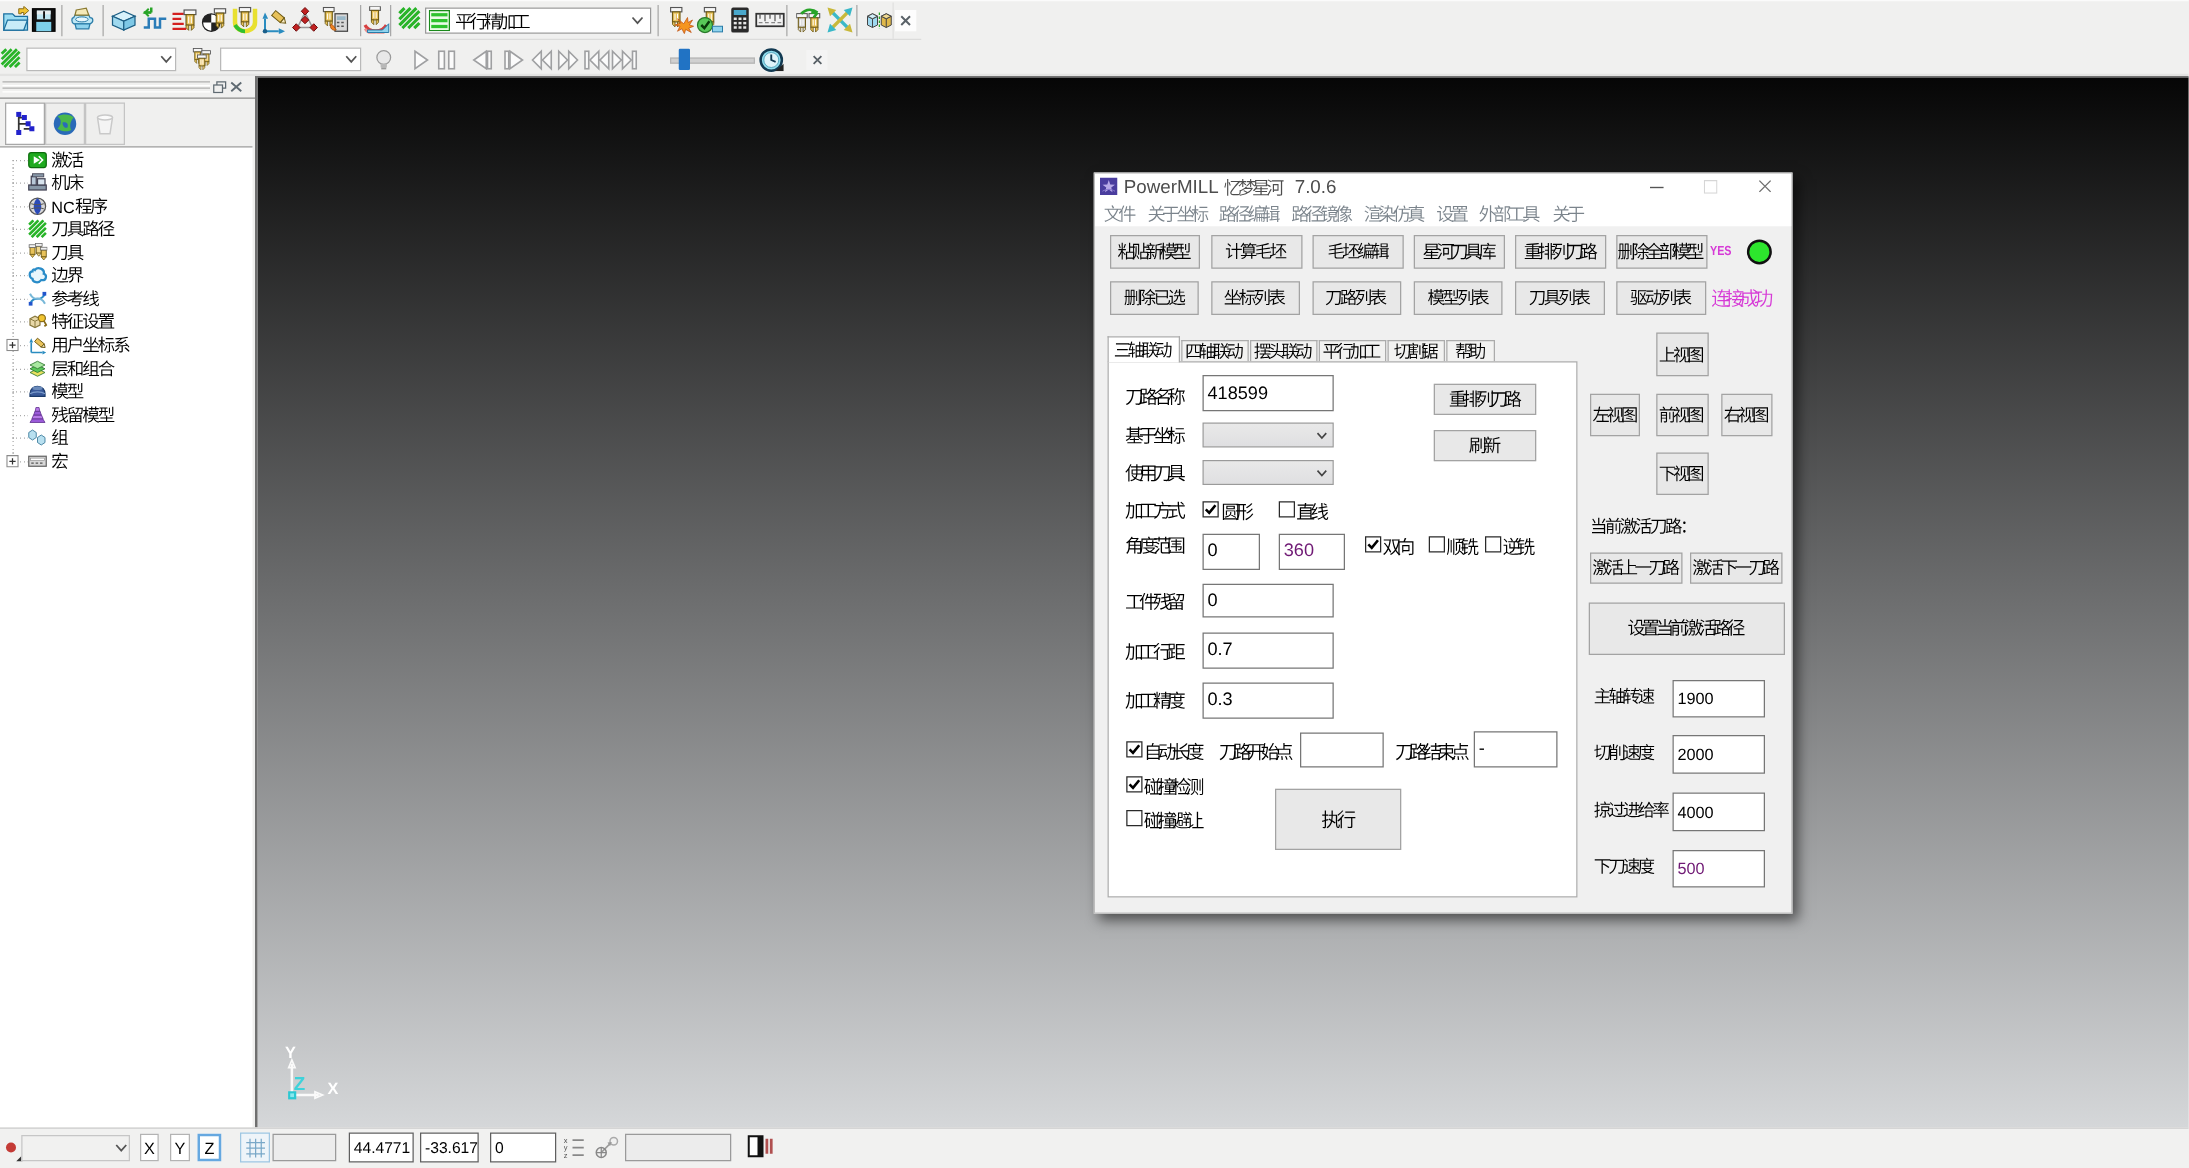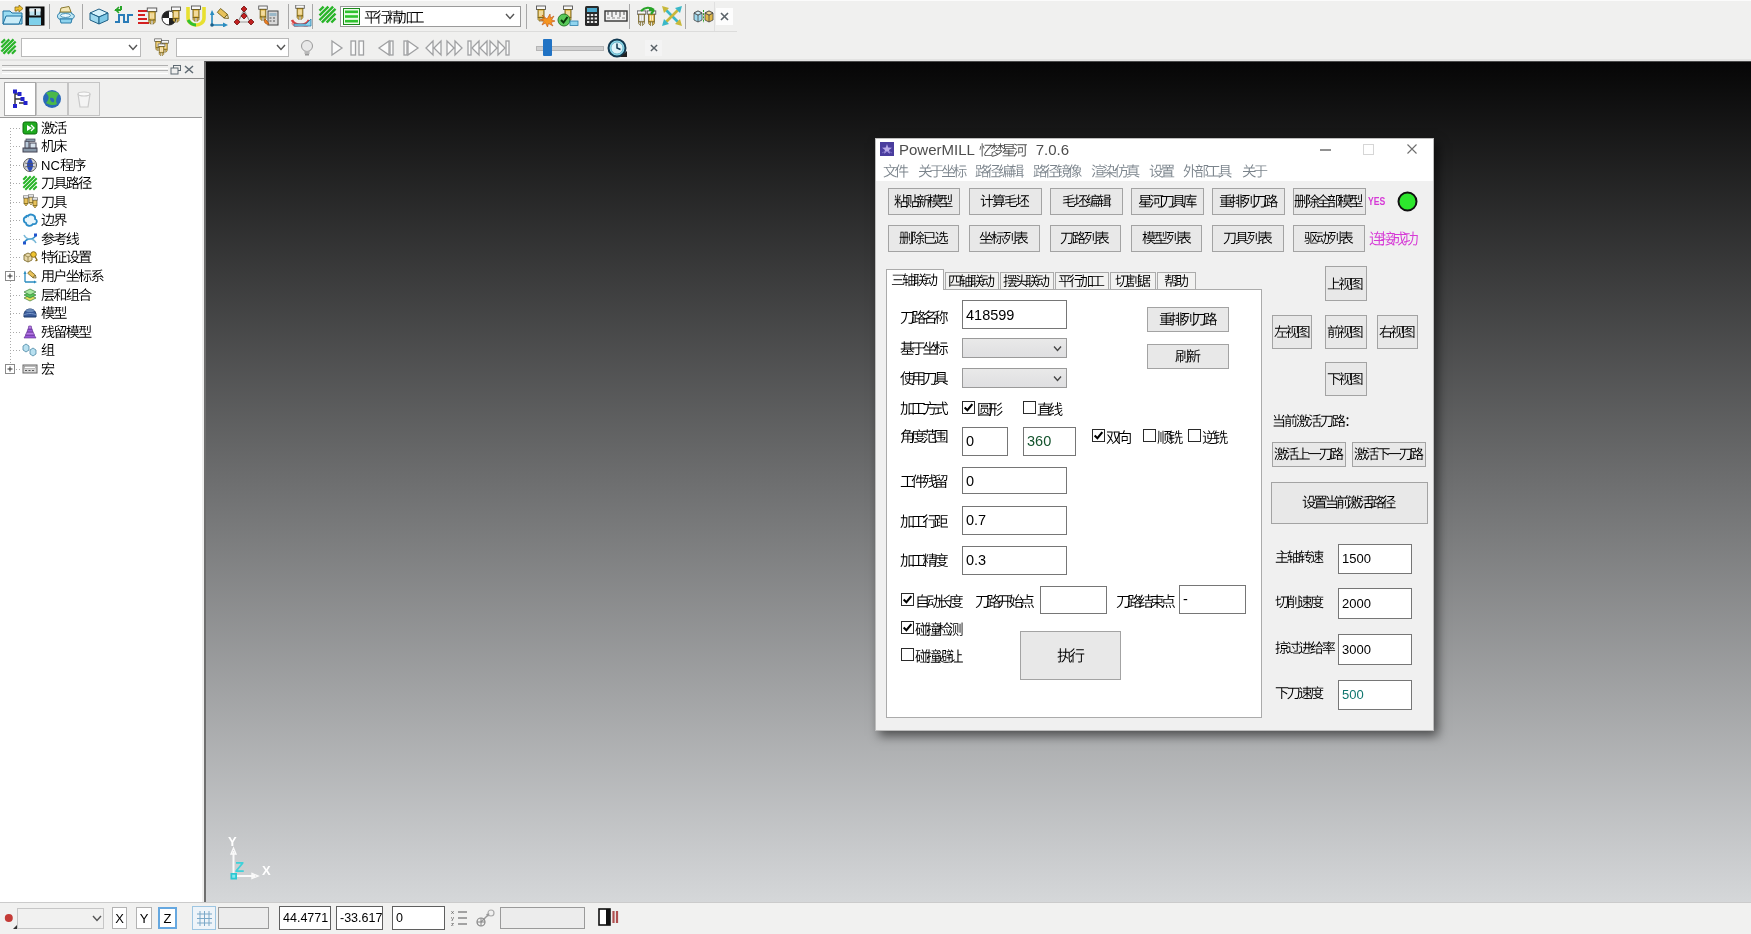--- a/index.html
+++ b/index.html
@@ -1001,21 +1001,21 @@
   </div>
 <div style="position:absolute;left:900px;top:428.5px;width:60px;height:14px;">
     <svg class="cn " style="overflow:visible;" width="48.6" height="15" viewBox="0 0 648 200" fill="#000">
       <use href="#u89d2" x="0"></use>
       <use href="#u5ea6" x="149"></use>
       <use href="#u8303" x="299"></use>
       <use href="#u56f4" x="448"></use>
     </svg>
   </div>
 <div style="position:absolute;background:#fff;border:1px solid #767676;box-sizing:border-box;font:14.5px 'Liberation Sans',sans-serif;color:#000;display:flex;align-items:center;padding-left:3px;left:962px;top:427px;width:46px;height:28.5px;">0</div>
-<div style="position:absolute;background:#fff;border:1px solid #767676;box-sizing:border-box;font:14.5px 'Liberation Sans',sans-serif;color:#14532d;display:flex;align-items:center;padding-left:3px;left:1023px;top:427px;width:53px;height:28.5px;">360</div>
+<div style="position:absolute;background:#fff;border:1px solid #767676;box-sizing:border-box;font:14.5px 'Liberation Sans',sans-serif;color:#701a75;display:flex;align-items:center;padding-left:3px;left:1023px;top:427px;width:53px;height:28.5px;">360</div>
 <div style="position:absolute;left:1091.5px;top:429px;width:13px;height:13px;background:#fff;border:1.5px solid #2a2a2a;box-sizing:border-box;display:flex;align-items:center;justify-content:center;">
     <svg width="11" height="11" viewBox="0 0 10 10">
       <path d="M1.5 5 L4 7.5 L8.5 2" fill="none" stroke="#000" stroke-width="1.9"></path>
     </svg>
   </div>
 <div style="position:absolute;left:1105.5px;top:430px;width:30px;height:14px;">
     <svg class="cn " style="overflow:visible;" width="26.2" height="15" viewBox="0 0 349 200" fill="#000">
       <use href="#u53cc" x="0"></use>
       <use href="#u5411" x="149"></use>
     </svg>
@@ -1216,49 +1216,49 @@
     </svg>
   </div>
 <div style="position:absolute;left:1275px;top:549.5px;width:70px;height:14px;">
     <svg class="cn " style="overflow:visible;" width="49.1" height="14" viewBox="0 0 701 200" fill="#000">
       <use href="#u4e3b" x="0"></use>
       <use href="#u8f74" x="167"></use>
       <use href="#u8f6c" x="334"></use>
       <use href="#u901f" x="501"></use>
     </svg>
   </div>
-<div style="position:absolute;background:#fff;border:1px solid #767676;box-sizing:border-box;font:13px 'Liberation Sans',sans-serif;color:#000;display:flex;align-items:center;padding-left:3px;left:1338px;top:543.5px;width:74px;height:30.5px;">1500</div>
+<div style="position:absolute;background:#fff;border:1px solid #767676;box-sizing:border-box;font:13px 'Liberation Sans',sans-serif;color:#000;display:flex;align-items:center;padding-left:3px;left:1338px;top:543.5px;width:74px;height:30.5px;">1900</div>
 <div style="position:absolute;left:1275px;top:595px;width:70px;height:14px;">
     <svg class="cn " style="overflow:visible;" width="49.1" height="14" viewBox="0 0 701 200" fill="#000">
       <use href="#u5207" x="0"></use>
       <use href="#u524a" x="167"></use>
       <use href="#u901f" x="334"></use>
       <use href="#u5ea6" x="501"></use>
     </svg>
   </div>
 <div style="position:absolute;background:#fff;border:1px solid #767676;box-sizing:border-box;font:13px 'Liberation Sans',sans-serif;color:#000;display:flex;align-items:center;padding-left:3px;left:1338px;top:588px;width:74px;height:30.5px;">2000</div>
 <div style="position:absolute;left:1275px;top:640.5px;width:70px;height:14px;">
     <svg class="cn " style="overflow:visible;" width="60.8" height="14" viewBox="0 0 869 200" fill="#000">
       <use href="#u63a0" x="0"></use>
       <use href="#u8fc7" x="167"></use>
       <use href="#u8fdb" x="334"></use>
       <use href="#u7ed9" x="501"></use>
       <use href="#u7387" x="669"></use>
     </svg>
   </div>
-<div style="position:absolute;background:#fff;border:1px solid #767676;box-sizing:border-box;font:13px 'Liberation Sans',sans-serif;color:#000;display:flex;align-items:center;padding-left:3px;left:1338px;top:634px;width:74px;height:30.5px;">3000</div>
+<div style="position:absolute;background:#fff;border:1px solid #767676;box-sizing:border-box;font:13px 'Liberation Sans',sans-serif;color:#000;display:flex;align-items:center;padding-left:3px;left:1338px;top:634px;width:74px;height:30.5px;">4000</div>
 <div style="position:absolute;left:1275px;top:686px;width:70px;height:14px;">
     <svg class="cn " style="overflow:visible;" width="49.1" height="14" viewBox="0 0 701 200" fill="#000">
       <use href="#u4e0b" x="0"></use>
       <use href="#u5200" x="167"></use>
       <use href="#u901f" x="334"></use>
       <use href="#u5ea6" x="501"></use>
     </svg>
   </div>
-<div style="position:absolute;background:#fff;border:1px solid #767676;box-sizing:border-box;font:13px 'Liberation Sans',sans-serif;color:#0f766e;display:flex;align-items:center;padding-left:3px;left:1338px;top:679.5px;width:74px;height:30.5px;">500</div>
+<div style="position:absolute;background:#fff;border:1px solid #767676;box-sizing:border-box;font:13px 'Liberation Sans',sans-serif;color:#701a75;display:flex;align-items:center;padding-left:3px;left:1338px;top:679.5px;width:74px;height:30.5px;">500</div>
 <svg width="0" height="0" style="position:absolute">
     <defs>
       <path id="u4e00" d="M9 87V101H192V87Z"></path>
       <path id="u4e09" d="M25 24V37H176V24ZM37 89V103H160V89ZM13 159V173H187V159Z"></path>
       <path id="u4e0a" d="M86 7V165H11V178H190V165H100V83H176V70H100V7Z"></path>
       <path id="u4e0b" d="M11 19V33H89V187H103V80C127 92 154 109 168 120L178 108C162 96 130 78 106 66L103 69V33H189V19Z"></path>
       <path id="u4e3b" d="M76 13C88 22 103 35 111 45H21V58H93V103H30V117H93V168H11V181H189V168H107V117H171V103H107V58H179V45H114L123 38C116 28 100 15 87 5Z"></path>
       <path id="u4e8e" d="M25 19V32H95V85H11V98H95V167C95 171 93 173 89 173C84 173 69 173 53 173C55 177 57 183 58 187C79 187 92 186 99 184C106 182 109 178 109 167V98H189V85H109V32H175V19Z"></path>
       <path id="u4ef6" d="M63 105V118H121V188H135V118H190V105H135V59H181V46H135V7H121V46H93C95 36 98 27 100 17L87 14C82 41 74 66 62 83C65 85 71 88 74 90C79 81 84 71 88 59H121V105ZM54 5C44 36 26 66 7 86C9 89 13 96 15 99C21 91 28 83 34 74V187H47V53C55 39 62 24 67 9Z"></path>
       <path id="u4eff" d="M118 8C121 18 125 31 127 38L141 35C139 27 135 14 131 5ZM65 40V53H100C98 103 95 153 57 179C60 181 65 185 67 188C96 167 107 134 111 96H163C160 147 158 167 153 171C151 174 149 174 145 174C141 174 131 174 120 173C122 176 124 182 124 186C135 186 145 186 151 186C157 185 161 184 165 180C171 173 174 151 176 90C177 88 177 84 177 84H112C113 74 113 63 114 53H192V40ZM54 5C43 35 26 65 7 85C9 88 14 95 15 98C21 91 28 83 34 74V187H47V53C54 39 61 24 67 9Z"></path>

